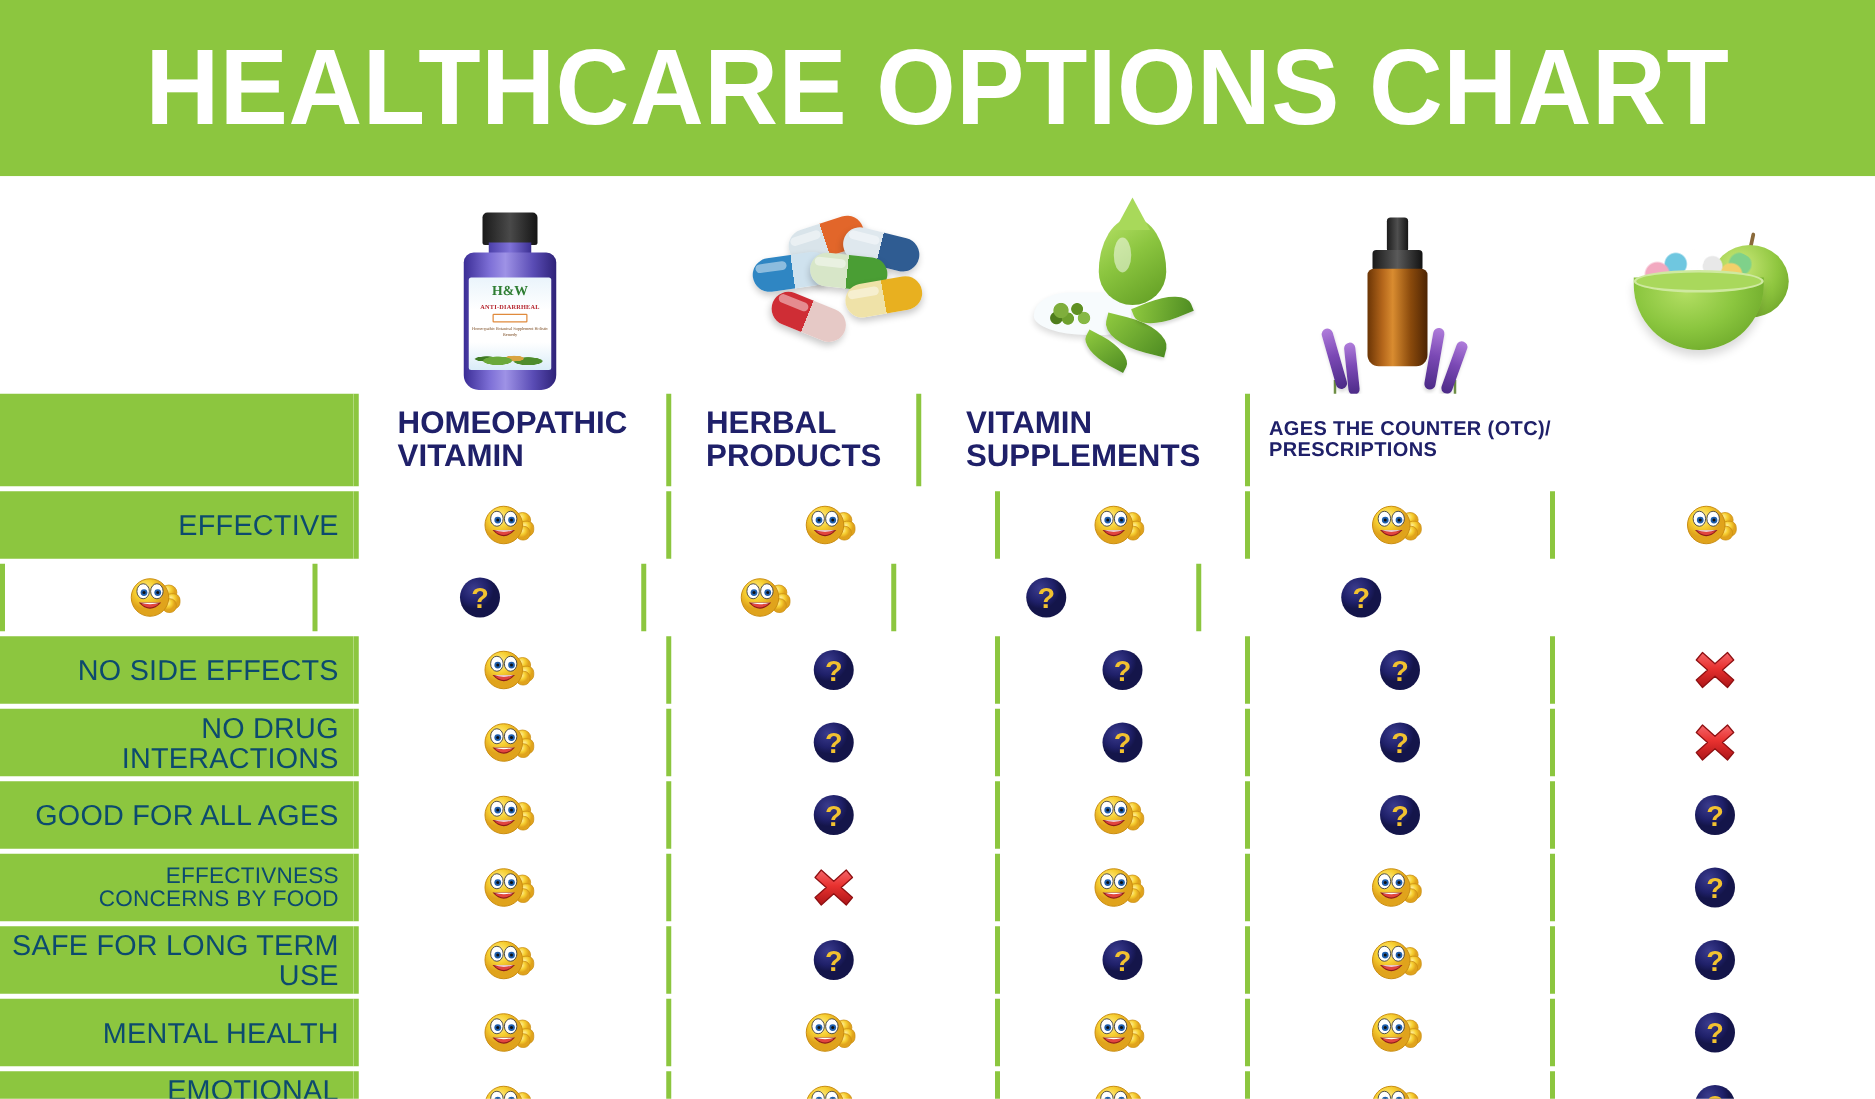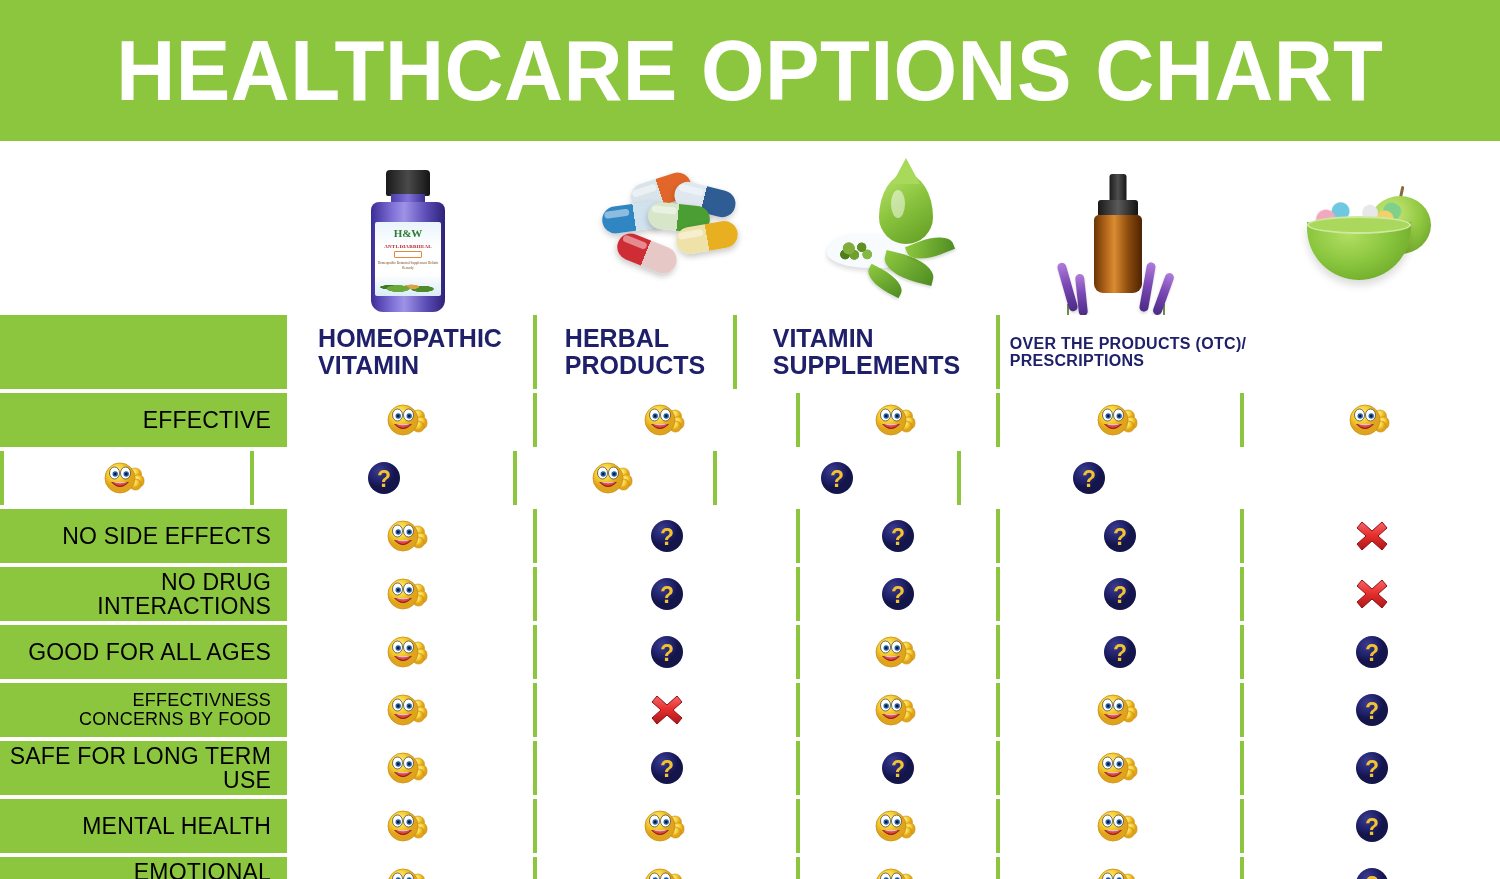--- a/index.html
+++ b/index.html
@@ -100,21 +100,21 @@
        radial-gradient(circle at 78% 62%,#f2d06a 0 11%,transparent 13%),
        radial-gradient(circle at 22% 80%,#e05a63 0 10%,transparent 12%),
        radial-gradient(circle at 54% 72%,#9a7fd1 0 10%,transparent 12%),
        radial-gradient(circle at 86% 40%,#7fd18a 0 10%,transparent 12%),
        radial-gradient(circle at 38% 86%,#f0f0f0 0 9%,transparent 11%),
        radial-gradient(circle at 68% 84%,#f28a3c 0 9%,transparent 11%);}
 
   
   .table{position:absolute;left:0;top:315px;width:1500px;}
   .row{display:flex;width:1500px;align-items:stretch;margin-bottom:4px;}
-  .lbl{width:283px;flex:0 0 283px;background:#8CC63F;color:#000000;
+  .lbl{width:283px;flex:0 0 283px;background:#8CC63F;color:#0c4a6e;
        display:flex;align-items:center;justify-content:flex-end;
        padding-right:12px;box-sizing:border-box;text-align:right;
        font-size:23px;line-height:1.06;letter-spacing:.2px;}
   .lbl.two{font-size:18px;}
   .lbl.blank{background:#8CC63F;}
   .cells{flex:1;display:flex;}
   .cell{border-left:4px solid #8CC63F;display:flex;align-items:center;justify-content:center;
         box-sizing:border-box;background:#fff;}
   .cell.c0{flex:0 0 250px;}
   .cell.c1{flex:0 0 263px;}
@@ -229,21 +229,21 @@
           </div>
         </div>
         <div class="cell c1">
           <div class="hdr-txt hs-big">
             <div>VITAMIN</div>
             <div>SUPPLEMENTS</div>
           </div>
         </div>
         <div class="cell c4">
           <div class="hdr-txt hs-sm">
-            <div>OVER THE PRODUCTS (OTC)/</div>
+            <div>AGES THE COUNTER (OTC)/</div>
             <div>PRESCRIPTIONS</div>
           </div>
         </div>
       </div>
     </div>
 
     <div id="rows-container">
         <div class="row datarow">
           <div class="lbl">
             <div>

